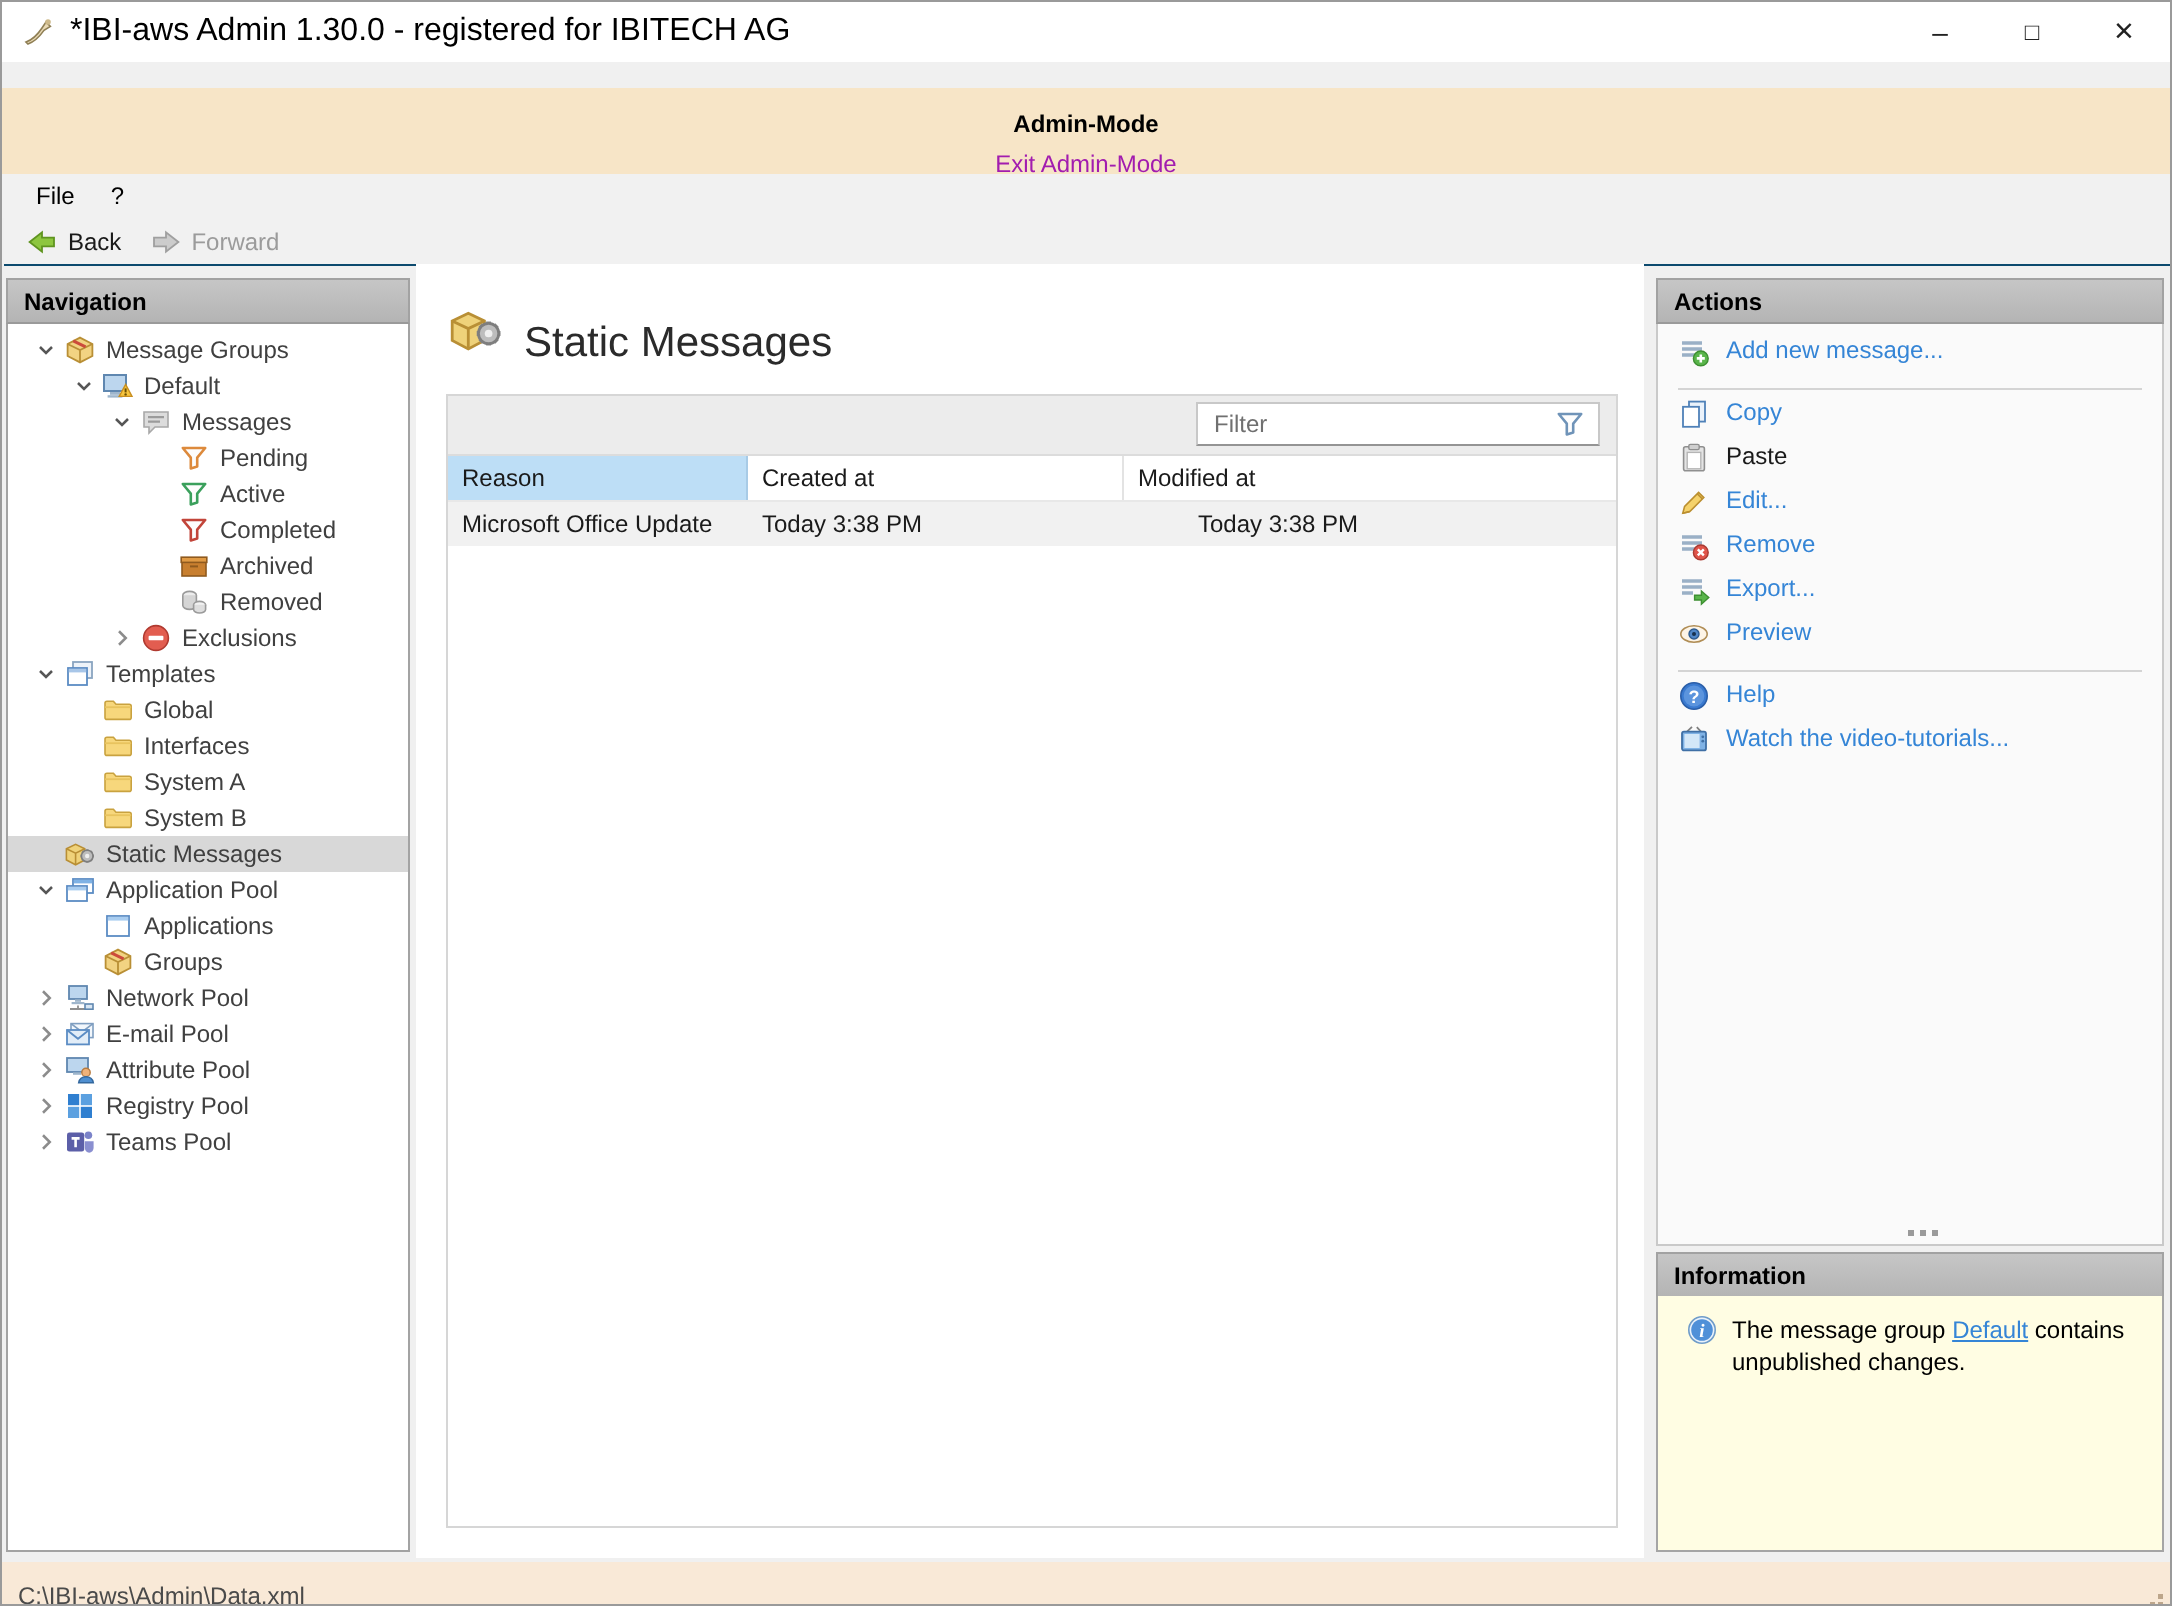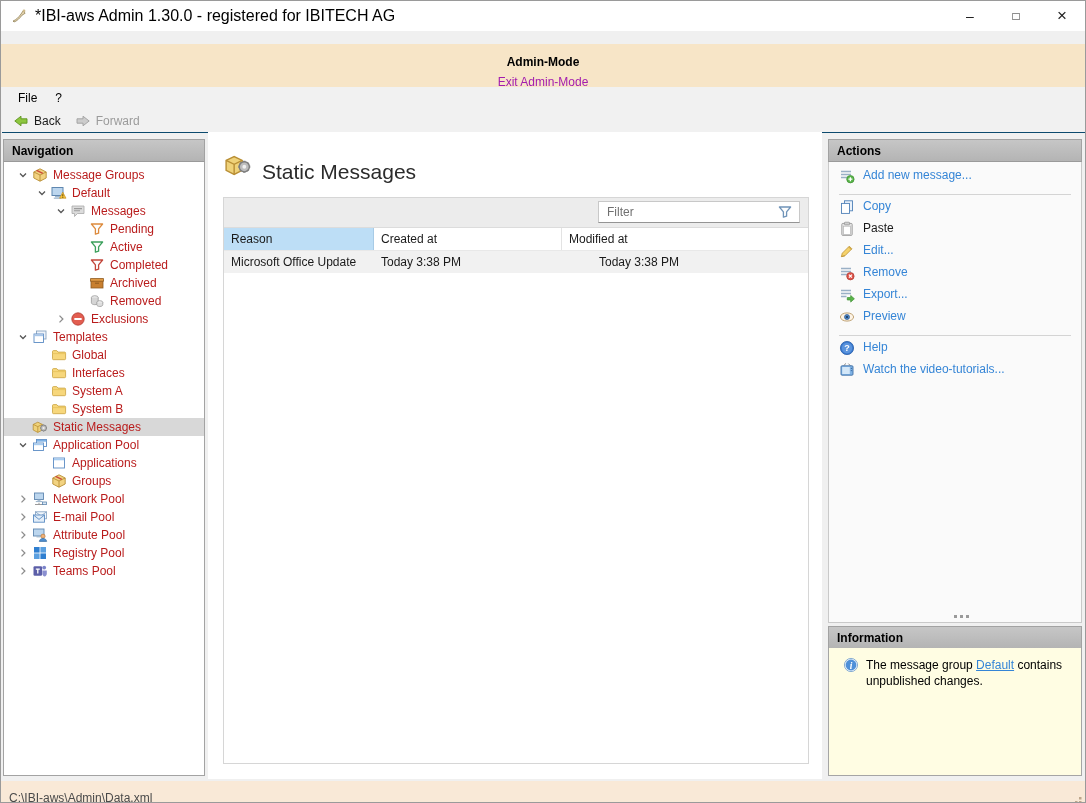--- a/index.html
+++ b/index.html
@@ -42,21 +42,21 @@
          display:flex;align-items:center;padding-left:8px;font-weight:bold;color:#000;box-sizing:border-box;}
 
   
   .navpanel{left:2px;top:138px;width:202px;height:637px;}
   .navbody{position:absolute;left:0;right:0;top:23px;bottom:0;background:#fff;
            border:1px solid #a3a3a3;border-top:none;box-sizing:border-box;padding-top:4px;overflow:hidden;}
   .trow{height:18px;display:flex;align-items:center;white-space:nowrap;}
   .trow.sel{background:#d8d8d8;}
   .exp{width:18px;height:18px;display:flex;align-items:center;justify-content:center;flex:0 0 18px;}
   .tico{width:16px;height:16px;margin-right:5px;flex:0 0 16px;}
-  .tlabel{color:#b91c1c;}
+  .tlabel{color:#404040;}
   .lvl0{padding-left:10px;} .lvl1{padding-left:29px;} .lvl2{padding-left:48px;} .lvl3{padding-left:67px;}
 
   
   .mainpanel{left:207px;top:131px;width:614px;height:647px;background:#fff;}
   .mtitle{position:absolute;left:54px;top:28px;font-size:21px;color:#2b2b2b;}
   .mtitleico{position:absolute;left:16px;top:19px;}
   .listbox{position:absolute;left:15px;right:13px;top:65px;bottom:15px;border:1px solid #d6d6d6;box-sizing:border-box;background:#fff;}
   .filterstrip{height:29px;background:#ececec;border-bottom:1px solid #dcdcdc;position:relative;}
   .filterinput{position:absolute;right:8px;top:3px;width:202px;height:22px;background:#fff;
                border:1px solid #c8c8c8;border-bottom:1px solid #949494;box-sizing:border-box;

